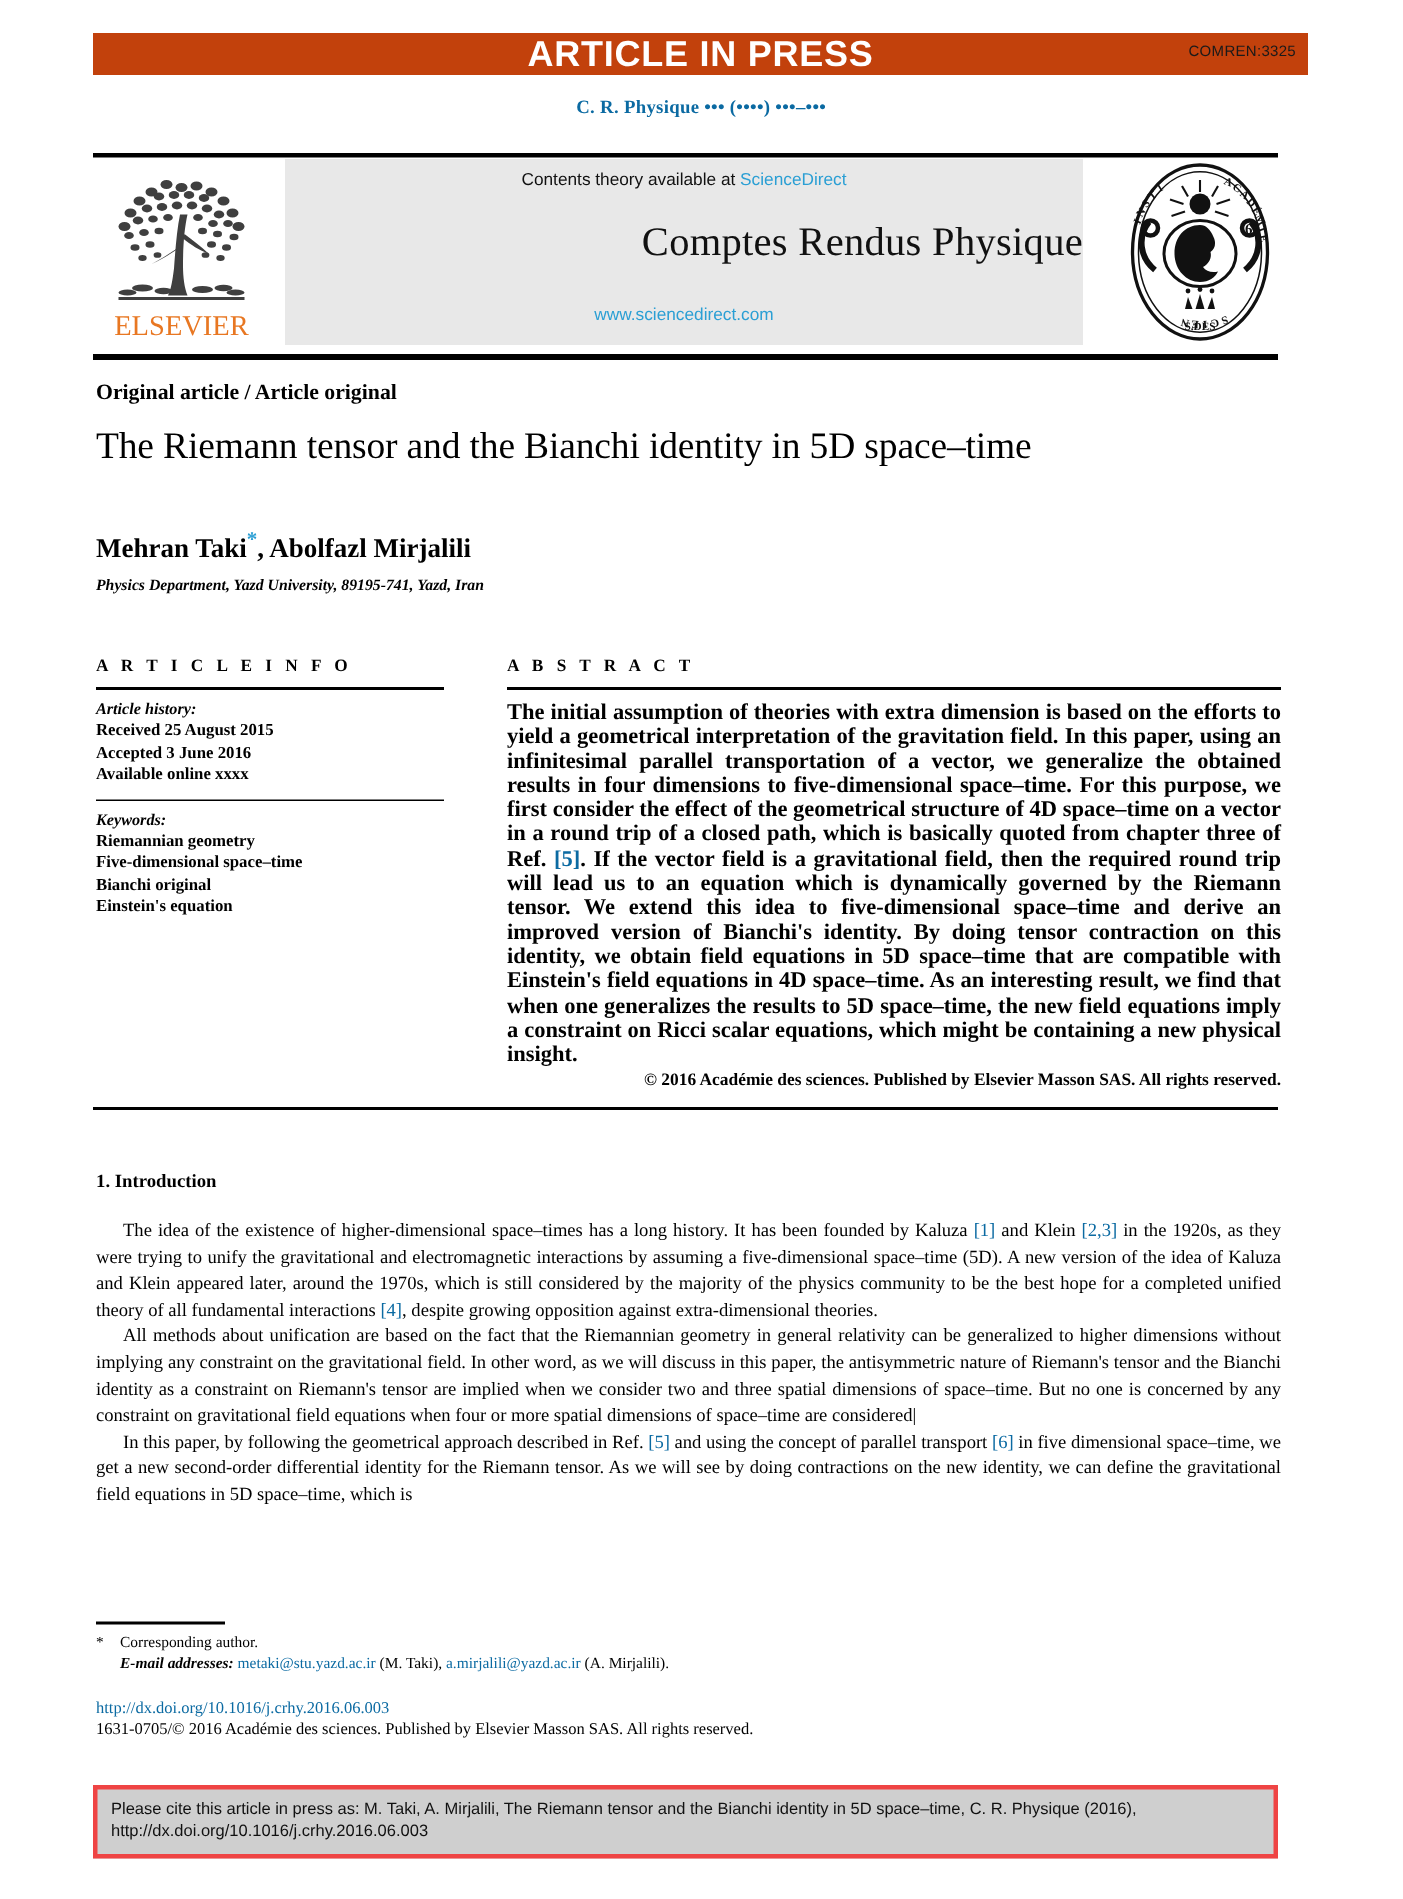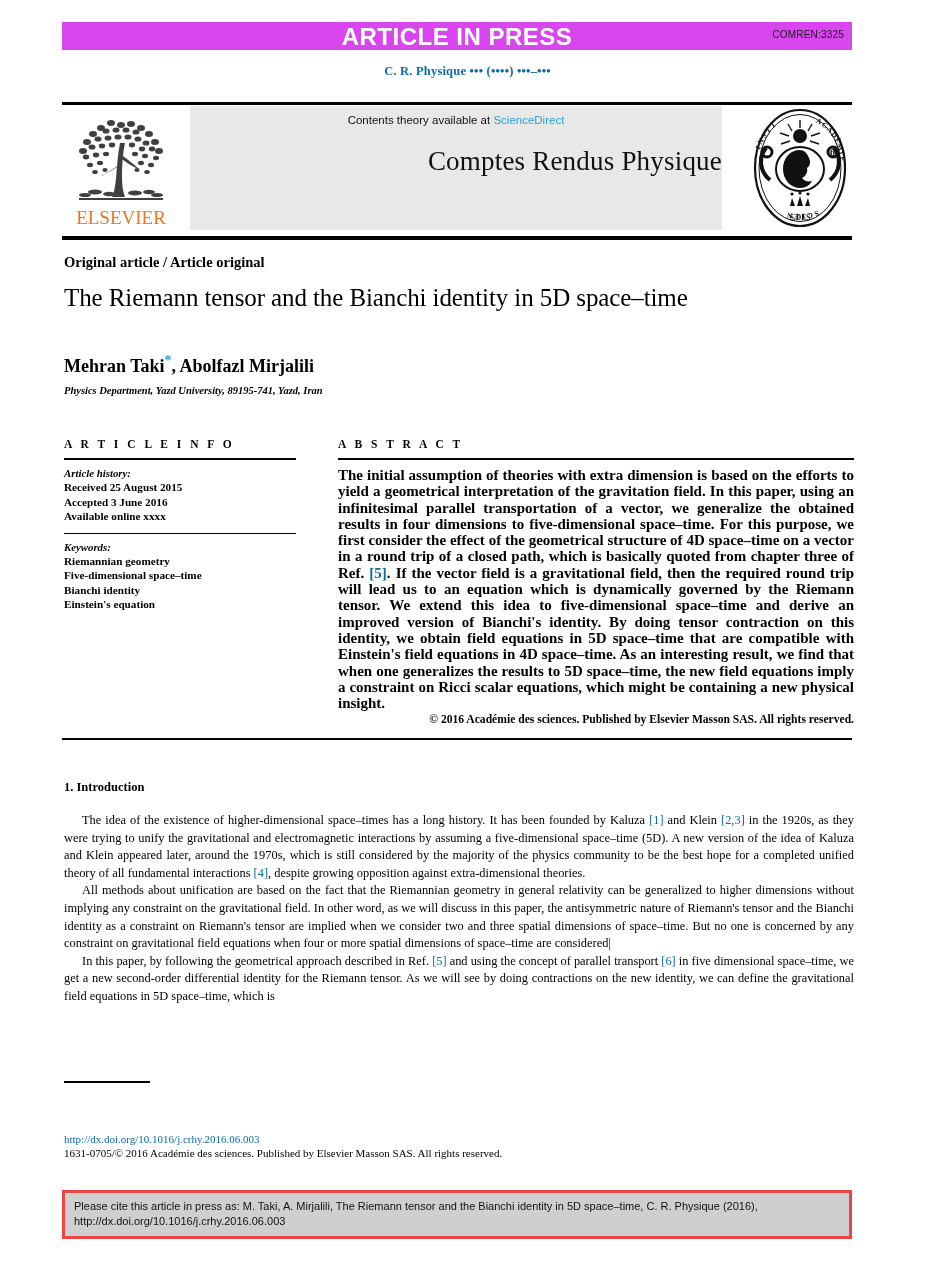--- a/index.html
+++ b/index.html
@@ -21,21 +21,22 @@
     height: 1266px;
   }
 
   
   .aip-bar {
     position: absolute;
     left: 62px;
     top: 22px;
     width: 790px;
     height: 28px;
-    background: #d946ef;
+    background: #c2410c;
+    padding-left: 20px;
   }
   .aip-text {
     position: absolute;
     left: 0; right: 0; top: 1px;
     text-align: center;
     font-family: "Liberation Sans", "DejaVu Sans", sans-serif;
     font-weight: bold;
     font-size: 24px;
     letter-spacing: 0.5px;
     color: #ffffff;
@@ -436,20 +437,21 @@
         </g>
       </svg>
       <div class="elsevier-word">ELSEVIER</div>
     </div>
 
     <div class="masthead-center">
       <div class="contents-line">
         <span>Contents theory available at </span><span class="sd-link">ScienceDirect</span>
       </div>
       <div class="journal-title">Comptes Rendus Physique</div>
+      <div class="sd-url">www.sciencedirect.com</div>
     </div>
 
     <div class="academy-seal">
       <svg width="104" height="124" viewBox="0 0 104 124">
         <ellipse cx="52" cy="62" rx="45" ry="58" fill="none" stroke="#111" stroke-width="2.2"></ellipse>
         <ellipse cx="52" cy="62" rx="41" ry="53.5" fill="none" stroke="#111" stroke-width="1"></ellipse>
 
         <g fill="#111" font-family="Liberation Serif, serif" font-size="7.5" font-weight="bold">
           <text transform="rotate(-64 52 62)" x="52" y="18" text-anchor="middle">I</text>
           <text transform="rotate(-56 52 62)" x="52" y="17" text-anchor="middle">N</text>
@@ -527,21 +529,21 @@
     <div class="sec-label">A R T I C L E    I N F O</div>
     <div class="hr-thin"></div>
     <div class="info-head">Article history:</div>
     <div class="info-line">Received 25 August 2015</div>
     <div class="info-line">Accepted 3 June 2016</div>
     <div class="info-line">Available online xxxx</div>
     <div class="hr-thin2"></div>
     <div class="info-head">Keywords:</div>
     <div class="info-line">Riemannian geometry</div>
     <div class="info-line">Five-dimensional space–time</div>
-    <div class="info-line">Bianchi identity</div>
+    <div class="info-line">Bianchi original</div>
     <div class="info-line">Einstein's equation</div>
   </div>
 
   <div class="abs-col">
     <div class="sec-label">A B S T R A C T</div>
     <div class="hr-thin"></div>
     <div class="abs-text">
       <span>The initial assumption of theories with extra dimension is based on the efforts to yield a geometrical interpretation of the gravitation field. In this paper, using an infinitesimal parallel transportation of a vector, we generalize the obtained results in four dimensions to five-dimensional space–time. For this purpose, we first consider the effect of the geometrical structure of 4D space–time on a vector in a round trip of a closed path, which is basically quoted from chapter three of Ref. </span><span class="ref">[5]</span><span>. If the vector field is a gravitational field, then the required round trip will lead us to an equation which is dynamically governed by the Riemann tensor. We extend this idea to five-dimensional space–time and derive an improved version of Bianchi's identity. By doing tensor contraction on this identity, we obtain field equations in 5D space–time that are compatible with Einstein's field equations in 4D space–time. As an interesting result, we find that when one generalizes the results to 5D space–time, the new field equations imply a constraint on Ricci scalar equations, which might be containing a new physical insight.</span>
     </div>
     <div class="copyline">© 2016 Académie des sciences. Published by Elsevier Masson SAS. All rights reserved.</div>
@@ -551,20 +553,29 @@
 
   <div class="sec-title">1. Introduction</div>
 
   <div class="body-col">
     <p><span>The idea of the existence of higher-dimensional space–times has a long history. It has been founded by Kaluza </span><span class="ref">[1]</span><span> and Klein </span><span class="ref">[2,3]</span><span> in the 1920s, as they were trying to unify the gravitational and electromagnetic interactions by assuming a five-dimensional space–time (5D). A new version of the idea of Kaluza and Klein appeared later, around the 1970s, which is still considered by the majority of the physics community to be the best hope for a completed unified theory of all fundamental interactions </span><span class="ref">[4]</span><span>, despite growing opposition against extra-dimensional theories.</span></p>
     <p>All methods about unification are based on the fact that the Riemannian geometry in general relativity can be generalized to higher dimensions without implying any constraint on the gravitational field. In other word, as we will discuss in this paper, the antisymmetric nature of Riemann's tensor and the Bianchi identity as a constraint on Riemann's tensor are implied when we consider two and three spatial dimensions of space–time. But no one is concerned by any constraint on gravitational field equations when four or more spatial dimensions of space–time are considered|</p>
     <p><span>In this paper, by following the geometrical approach described in Ref. </span><span class="ref">[5]</span><span> and using the concept of parallel transport </span><span class="ref">[6]</span><span> in five dimensional space–time, we get a new second-order differential identity for the Riemann tensor. As we will see by doing contractions on the new identity, we can define the gravitational field equations in 5D space–time, which is</span></p>
   </div>
 
   <div class="fn-rule"></div>
+  <div class="fn-block">
+    <div class="fn-line">
+      <span class="fn-star">*</span><span>Corresponding author.</span>
+    </div>
+    <div class="fn-line fn-indent">
+      <span class="fn-em">E-mail addresses:</span>
+      <span class="link">metaki@stu.yazd.ac.ir</span><span> (M. Taki), </span><span class="link">a.mirjalili@yazd.ac.ir</span><span> (A. Mirjalili).</span>
+    </div>
+  </div>
 
   <div class="doi-block">
     <div class="doi-line">http://dx.doi.org/10.1016/j.crhy.2016.06.003</div>
     <div class="issn-line">1631-0705/© 2016 Académie des sciences. Published by Elsevier Masson SAS. All rights reserved.</div>
   </div>
 
   <div class="cite-box">
     <div class="cite-text">Please cite this article in press as: M. Taki, A. Mirjalili, The Riemann tensor and the Bianchi identity in 5D space–time, C. R. Physique (2016),</div>
     <div class="cite-text">http://dx.doi.org/10.1016/j.crhy.2016.06.003</div>
   </div>

